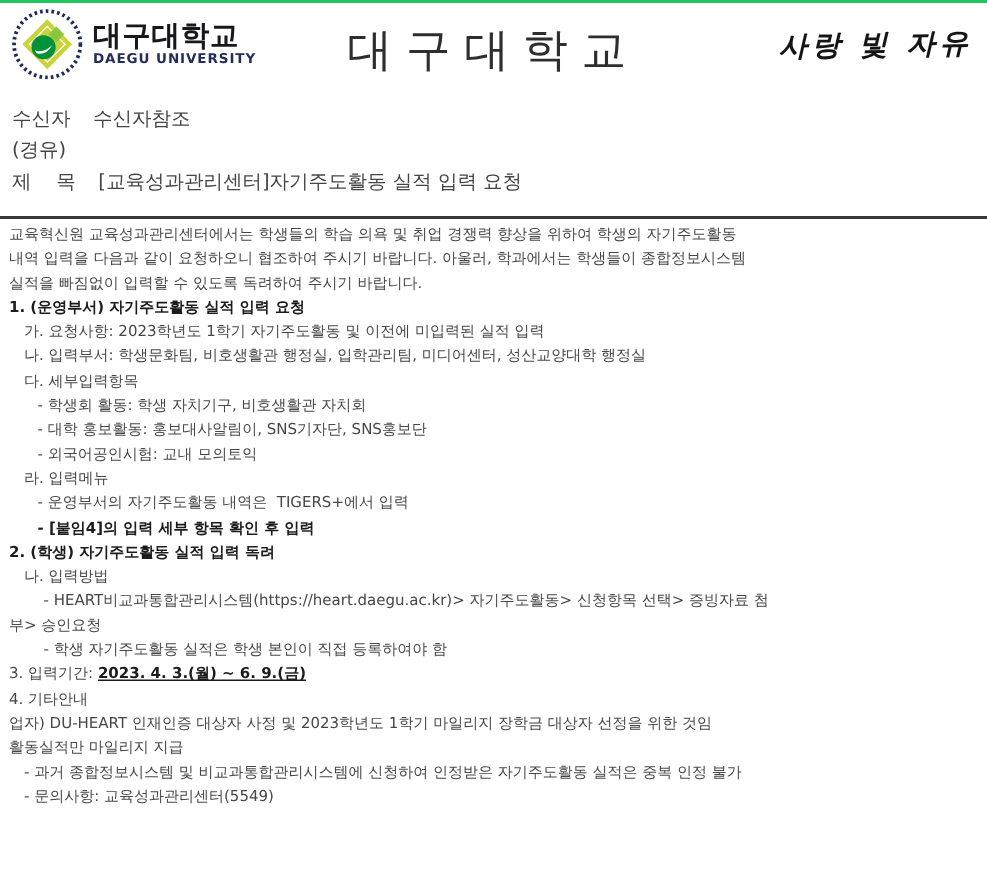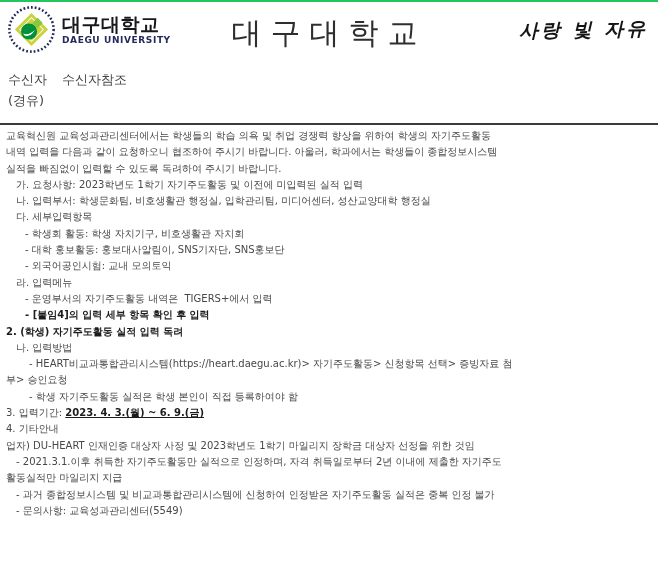--- a/index.html
+++ b/index.html
@@ -65,44 +65,45 @@
         <span class="logo-en">DAEGU UNIVERSITY</span>
       </div>
     </div>
     <div class="doc-title">대구대학교</div>
     <div class="motto">사랑 빛 자유</div>
   </div>
 
   <div class="meta">
     <div class="meta-line"><span>수신자</span><span class="val">수신자참조</span></div>
     <div class="meta-line">(경유)</div>
+    <div class="meta-line"><span>제    목</span><span class="val">[교육성과관리센터]자기주도활동 실적 입력 요청</span></div>
   </div>
 
   <hr class="rule">
 
   <div class="body">
       <div class="bl"><span>교육혁신원 교육성과관리센터에서는 학생들의 학습 의욕 및 취업 경쟁력 향상을 위하여 학생의 자기주도활동</span></div>
       <div class="bl"><span>내역 입력을 다음과 같이 요청하오니 협조하여 주시기 바랍니다. 아울러, 학과에서는 학생들이 종합정보시스템</span></div>
       <div class="bl"><span>실적을 빠짐없이 입력할 수 있도록 독려하여 주시기 바랍니다.</span></div>
+      <div class="bl b"><span>1. (운영부서) 자기주도활동 실적 입력 요청</span></div>
       <div class="bl i1"><span>가. 요청사항: 2023학년도 1학기 자기주도활동 및 이전에 미입력된 실적 입력</span></div>
       <div class="bl i1"><span>나. 입력부서: 학생문화팀, 비호생활관 행정실, 입학관리팀, 미디어센터, 성산교양대학 행정실</span></div>
       <div class="bl i1"><span>다. 세부입력항목</span></div>
       <div class="bl i2"><span>- 학생회 활동: 학생 자치기구, 비호생활관 자치회</span></div>
       <div class="bl i2"><span>- 대학 홍보활동: 홍보대사알림이, SNS기자단, SNS홍보단</span></div>
       <div class="bl i2"><span>- 외국어공인시험: 교내 모의토익</span></div>
       <div class="bl i1"><span>라. 입력메뉴</span></div>
       <div class="bl i2"><span>- 운영부서의 자기주도활동 내역은  TIGERS+에서 입력</span></div>
       <div class="bl i2 b"><span>- [붙임4]의 입력 세부 항목 확인 후 입력</span></div>
       <div class="bl b"><span>2. (학생) 자기주도활동 실적 입력 독려</span></div>
       <div class="bl i1"><span>나. 입력방법</span></div>
       <div class="bl i3"><span>- HEART비교과통합관리시스템(https://heart.daegu.ac.kr)&gt; 자기주도활동&gt; 신청항목 선택&gt; 증빙자료 첨</span></div>
       <div class="bl"><span>부&gt; 승인요청</span></div>
       <div class="bl i3"><span>- 학생 자기주도활동 실적은 학생 본인이 직접 등록하여야 함</span></div>
       <div class="bl"><span>3. 입력기간: </span><span class="b u">2023. 4. 3.(월) ~ 6. 9.(금)</span></div>
       <div class="bl"><span>4. 기타안내</span></div>
       <div class="bl"><span>업자) DU-HEART 인재인증 대상자 사정 및 2023학년도 1학기 마일리지 장학금 대상자 선정을 위한 것임</span></div>
-      <div class="bl i1"><span>- 2021.3.1.이후 취득한 자기주도활동만 실적으로 인정하며, 자격 취득일로부터 2년 이내에 제출한 자기주도</span></div>
       <div class="bl"><span>활동실적만 마일리지 지급</span></div>
       <div class="bl i1"><span>- 과거 종합정보시스템 및 비교과통합관리시스템에 신청하여 인정받은 자기주도활동 실적은 중복 인정 불가</span></div>
       <div class="bl i1"><span>- 문의사항: 교육성과관리센터(5549)</span></div>
     </div>
 
 </div>
 
 </body></html>

